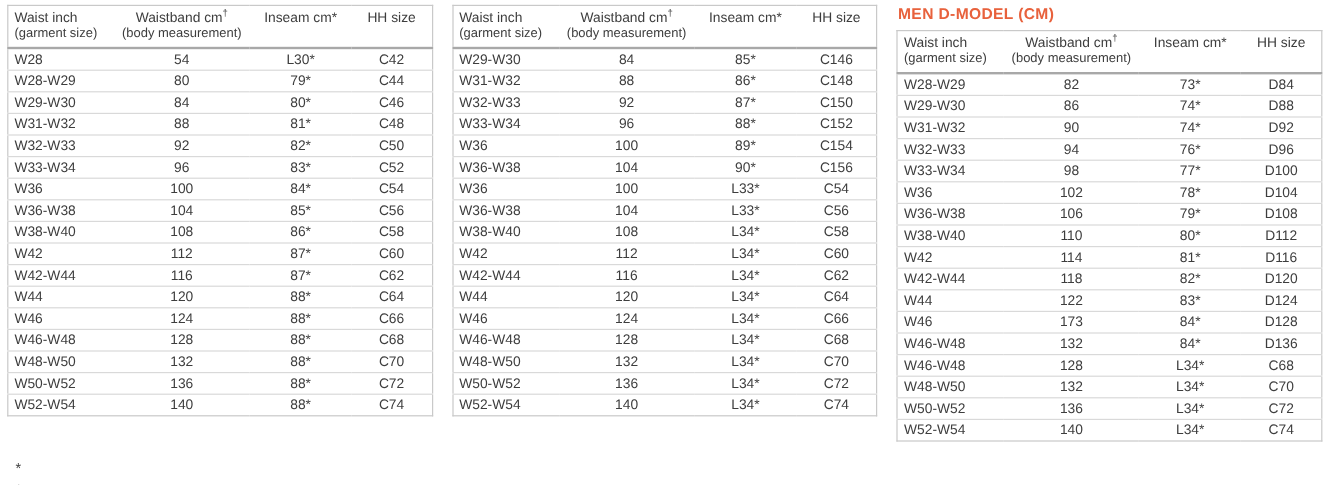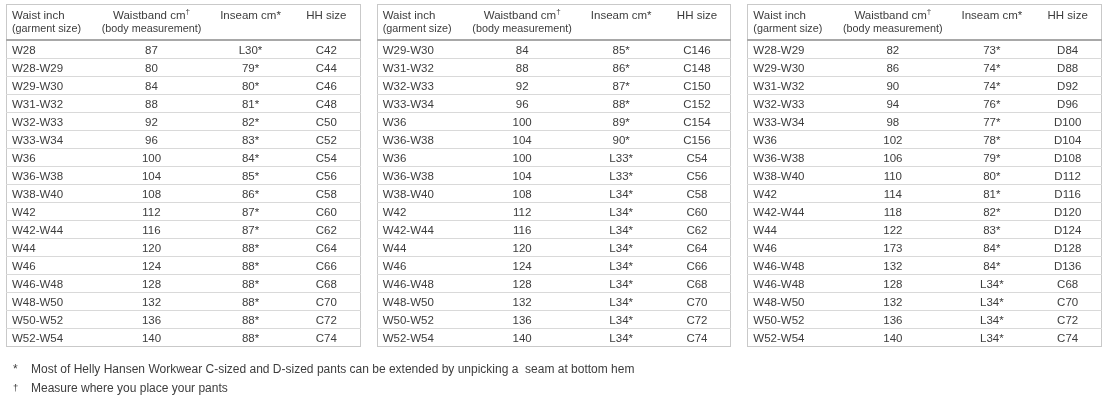--- a/index.html
+++ b/index.html
@@ -71,21 +71,21 @@
                 <span class="h-line1">Inseam cm*</span>
               </th>
               <th>
                 <span class="h-line1">HH size</span>
               </th>
             </tr>
           </thead>
           <tbody>
             <tr class="data-row">
               <td class="cell">W28</td>
-              <td class="cell">87</td>
+              <td class="cell">54</td>
               <td class="cell">L30*</td>
               <td class="cell">C42</td>
             </tr>
             <tr class="data-row">
               <td class="cell">W28-W29</td>
               <td class="cell">80</td>
               <td class="cell">79*</td>
               <td class="cell">C44</td>
             </tr>
             <tr class="data-row">
@@ -307,20 +307,21 @@
             <tr class="data-row">
               <td class="cell">W52-W54</td>
               <td class="cell">140</td>
               <td class="cell">L34*</td>
               <td class="cell">C74</td>
             </tr>
           </tbody>
         </table>
       </section>
       <section class="table-block">
+        <h3 class="table-title">MEN D-MODEL (CM)</h3>
         <table class="size-table">
           <colgroup>
             <col class="c1">
             <col class="c2">
             <col class="c3">
             <col class="c4">
           </colgroup>
           <thead>
             <tr class="header-row">
               <th>
@@ -442,20 +443,19 @@
               <td class="cell">L34*</td>
               <td class="cell">C74</td>
             </tr>
           </tbody>
         </table>
       </section>
     </div>
   <div class="footnotes" id="footnotes">
       <div class="footnote">
         <span class="fn-symbol fn-asterisk">*</span>
-        <span class="fn-text">Most of Helly Hansen Workwear C-sized and D-sized pants can be extended by unpicking a  seam at bottom hem</span>
       </div>
       <div class="footnote">
         <span class="fn-symbol fn-dagger">†</span>
         <span class="fn-text">Measure where you place your pants</span>
       </div>
     </div>
 </div>
 
 </body></html>

